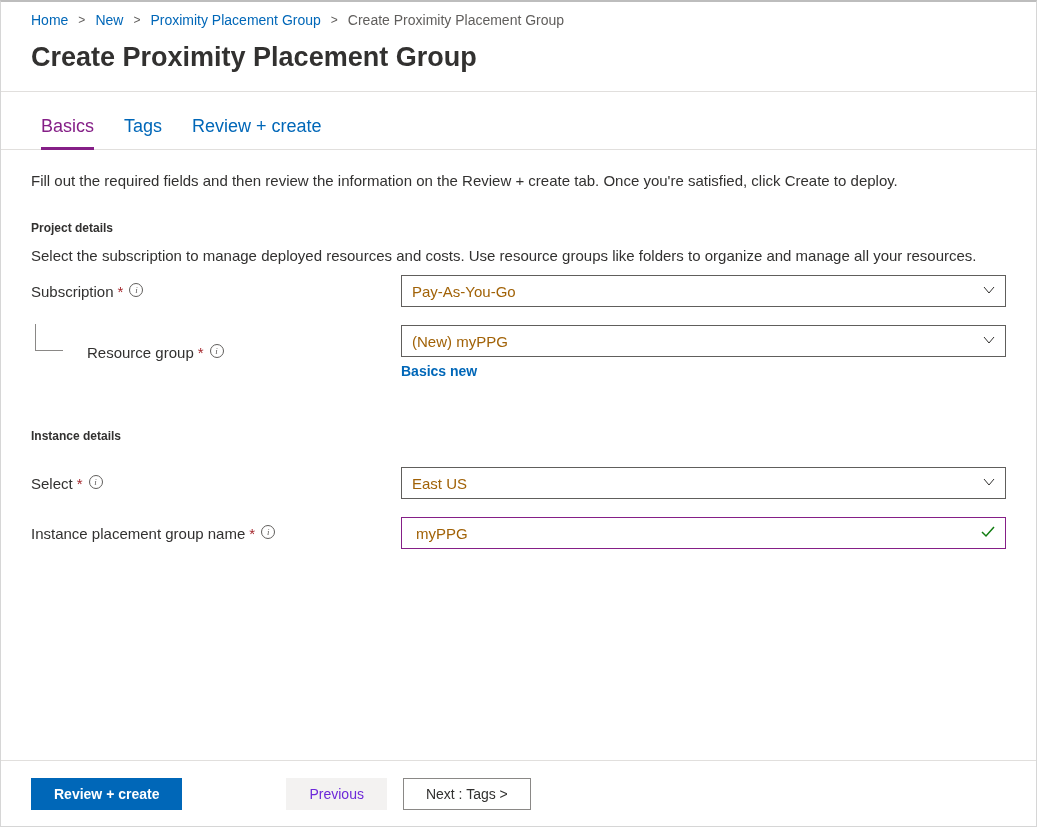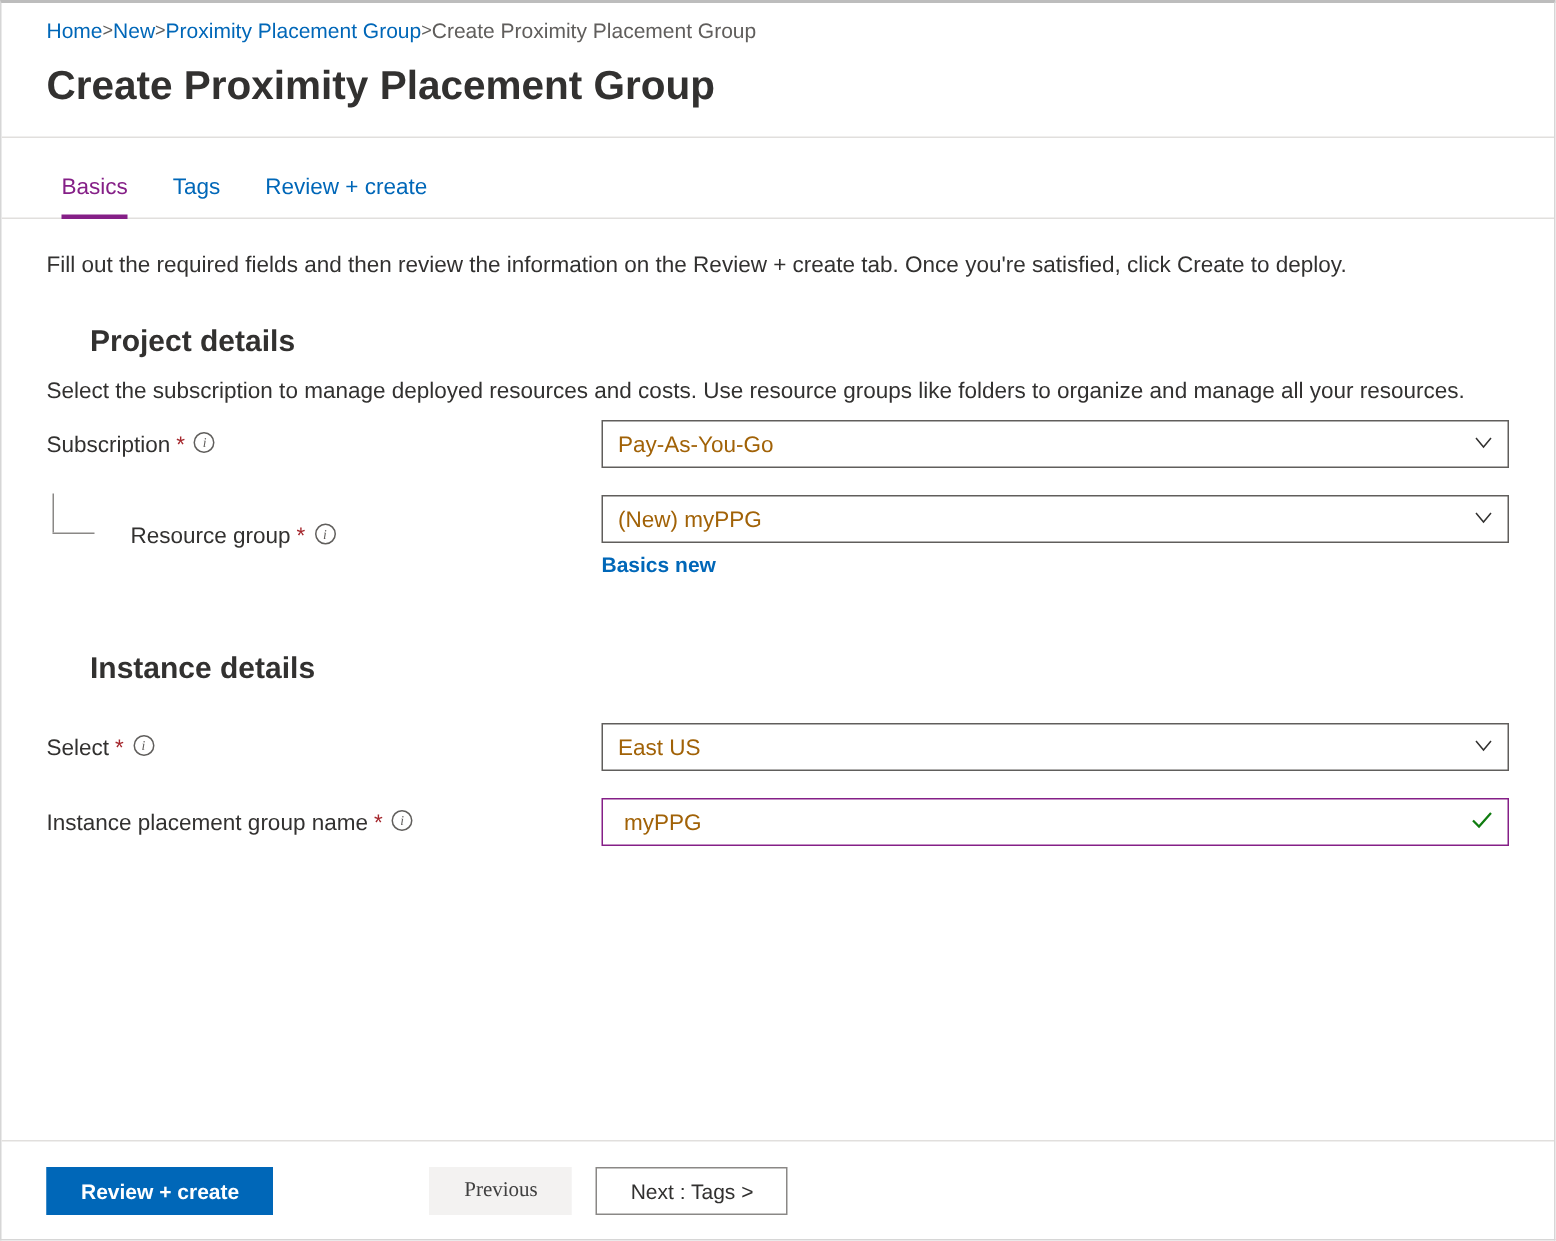--- a/index.html
+++ b/index.html
@@ -10,20 +10,21 @@
       background: #fff;
       border: 1px solid #d6d6d6;
       border-top: 2px solid #bdbdbd;
       width: 1037px;
       height: 827px;
       position: relative;
     }
     .breadcrumb {
       display: flex;
       align-items: center;
+      gap: 10px;
       padding: 10px 30px 8px 30px;
       font-size: 14px;
     }
     .breadcrumb a { color: #0067b8; text-decoration: none; cursor: pointer; }
     .breadcrumb .sep { color: #605e5c; font-size: 12px; }
     .breadcrumb .current { color: #605e5c; }
     .page-title {
       font-size: 27px;
       font-weight: 600;
       padding: 6px 30px 18px 30px;
@@ -32,34 +33,34 @@
     .tabs {
       display: flex;
       gap: 30px;
       padding: 24px 40px 0 40px;
       border-bottom: 1px solid #e1dfdd;
     }
     .tab {
       padding-bottom: 10px;
       cursor: pointer;
       color: #0067b8;
-      font-size: 15px;
+      font-size: 18px;
     }
     .tab.active {
       color: #851f87;
       border-bottom: 3px solid #851f87;
       margin-bottom: -1px;
     }
     .content {
       padding: 20px 30px 0 30px;
       font-size: 15px;
       color: #323130;
     }
     .intro { line-height: 1.5; margin-bottom: 28px; max-width: 980px; }
-    .section-heading { font-weight: 600; font-size: 20px; margin-bottom: 10px; margin-left: 29px; }
+    .section-heading { font-weight: 600; font-size: 12px; margin-bottom: 10px; }
     .section-desc { line-height: 1.5; margin-bottom: 8px; max-width: 980px; }
     .field-row {
       display: flex;
       align-items: center;
       margin-bottom: 18px;
       min-height: 32px;
     }
     .field-label-col {
       width: 370px;
       display: flex;
@@ -107,21 +108,21 @@
       height: 66px; border-top: 1px solid #e1dfdd;
       display: flex; align-items: center; gap: 16px;
       padding: 0 30px;
     }
     .btn {
       height: 32px; padding: 0 22px; font-size: 14px;
       border: 1px solid #8a8886; background: #fff; cursor: pointer;
       font-family: inherit; color: #323130;
     }
     .btn.primary { background: #0067b8; border-color: #0067b8; color: #fff; font-weight: 600; }
-    .btn.disabled { background: #f3f2f1; border-color: #f3f2f1; color: #404040; cursor: default; font-family: Liberation Serif, serif; }
+    .btn.disabled { background: #f3f2f1; border-color: #f3f2f1; color: #6d28d9; cursor: default; }
     .gap { width: 72px; }
   </style>
 </head>
 <body>
 
 <div class="breadcrumb">
   <a>Home</a>
   <span class="sep">&gt;</span>
   <a>New</a>
   <span class="sep">&gt;</span>

